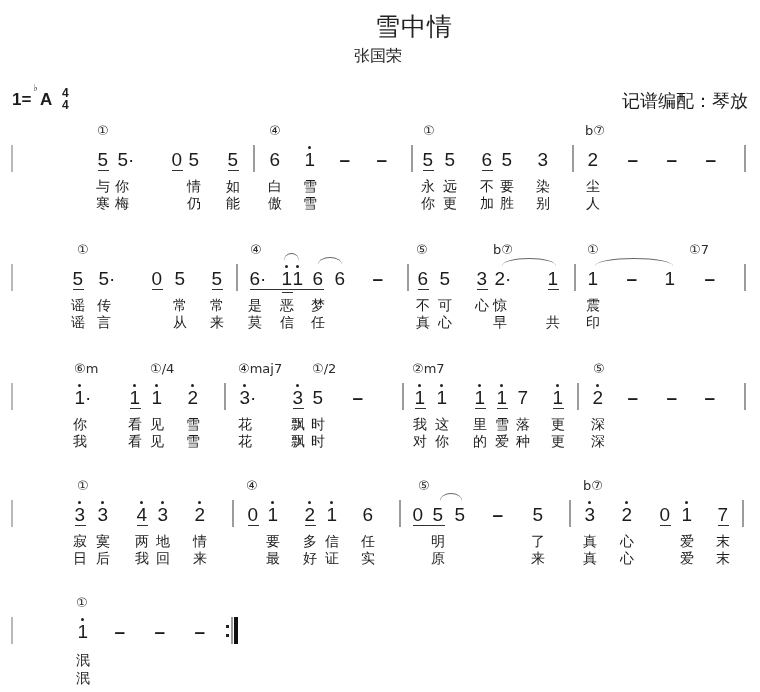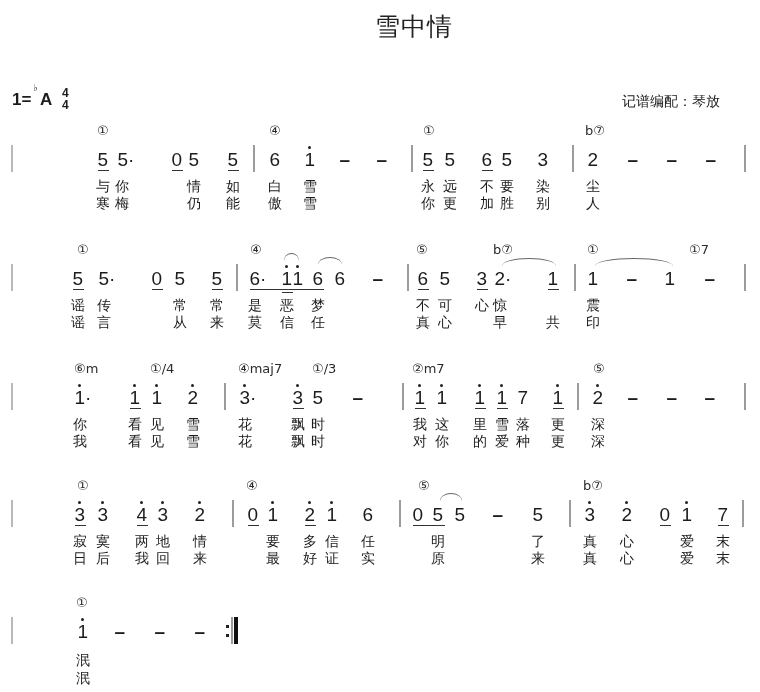--- a/index.html
+++ b/index.html
@@ -7,21 +7,21 @@
     position: relative; width: 760px; height: 692px; overflow: hidden;
     background: #ffffff; color: #1c1c1c;
     font-family: "Liberation Sans", "DejaVu Sans", sans-serif;
   }
   .title { position: absolute; left: 0; width: 756px; top: 11px; text-align: center;
     font-size: 25px; line-height: 30px; letter-spacing: 1px; color: #222; margin-left: 36px; }
   .artist { position: absolute; left: 0; width: 756px; top: 46px; text-align: center;
     font-size: 16px; line-height: 20px; color: #222; }
   .source { position: absolute; left: 306px; top: 80px; font-size: 12px; line-height: 16px; white-space: nowrap; }
   .source .url { font-family: "Liberation Mono", monospace; font-size: 11px; }
-  .arranger { position: absolute; left: 622px; top: 92px; font-size: 14px; line-height: 18px; white-space: nowrap; }
+  .arranger { position: absolute; left: 622px; top: 92px; font-size: 18px; line-height: 18px; white-space: nowrap; }
   .key-prefix { position: absolute; left: 12px; top: 90px; font-size: 17px; line-height: 20px; font-weight: bold; }
   .key-acc { position: absolute; left: 33px; top: 82px; font-size: 10px; line-height: 12px; }
   .key-note { position: absolute; left: 40px; top: 90px; font-size: 17px; line-height: 20px; font-weight: bold; }
   .ts { position: absolute; left: 62px; font-size: 12px; line-height: 12px; font-weight: bold; }
   .ts.top { top: 87px; } .ts.bot { top: 99px; }
 
   .row { position: absolute; left: 0; width: 760px; height: 100px; }
   .bar { position: absolute; top: 25px; height: 27px; width: 2px; background: #9c9c9c; }
   .bar.lt { background: #b8b8b8; }
   .ch { position: absolute; top: 3px; font-family: "DejaVu Sans", sans-serif; font-size: 13px;
@@ -40,20 +40,21 @@
   .rep-dot { position: absolute; left: 226px; width: 3px; height: 3px; background: #222; }
   .rep-thin { position: absolute; left: 231px; top: 25px; width: 2px; height: 27px; background: #9c9c9c; }
   .rep-thick { position: absolute; left: 234px; top: 25px; width: 4px; height: 27px; background: #111; }
 </style>
 </head>
 <body>
 
 <div id="page">
 
   <div class="title">雪中情</div>
+  <div class="artist">张国荣</div>
   <div class="arranger">记谱编配：琴放</div>
   <span class="key-prefix">1=</span>
   <span class="key-acc">♭</span>
   <span class="key-note">A</span>
   <span class="ts top">4</span>
   <span class="ts bot">4</span>
 
   <div class="row" style="top:120px">
     <div class="bar lt" style="left:11px"></div>
     <div class="bar" style="left:253px"></div>
@@ -186,21 +187,21 @@
   <div class="row" style="top:358px">
     <div class="bar lt" style="left:11px"></div>
     <div class="bar" style="left:224px"></div>
     <div class="bar" style="left:402px"></div>
     <div class="bar" style="left:577px"></div>
     <div class="bar" style="left:744px"></div>
 
     <span class="ch" style="left:74px">⑥m</span>
     <span class="ch" style="left:150px">①/4</span>
     <span class="ch" style="left:238px">④maj7</span>
-    <span class="ch" style="left:312px">①/3</span>
+    <span class="ch" style="left:312px">①/2</span>
     <span class="ch" style="left:412px">②m7</span>
     <span class="ch" style="left:593px">⑤</span>
 
     <span class="n" style="left:80px" data-hi="1">1·</span>
     <span class="n u" style="left:135px" data-hi="1">1</span>
     <span class="n" style="left:157px" data-hi="1">1</span>
     <span class="n" style="left:193px" data-hi="1">2</span>
     <span class="n" style="left:245px" data-hi="1">3·</span>
     <span class="n u" style="left:298px" data-hi="1">3</span>
     <span class="n" style="left:318px">5</span>

